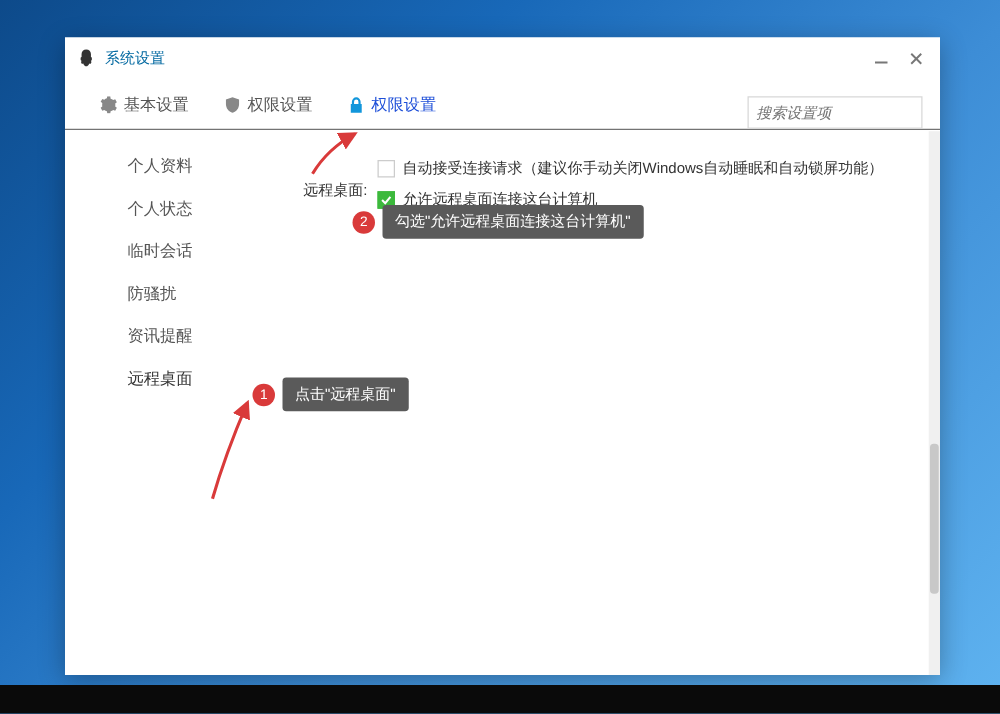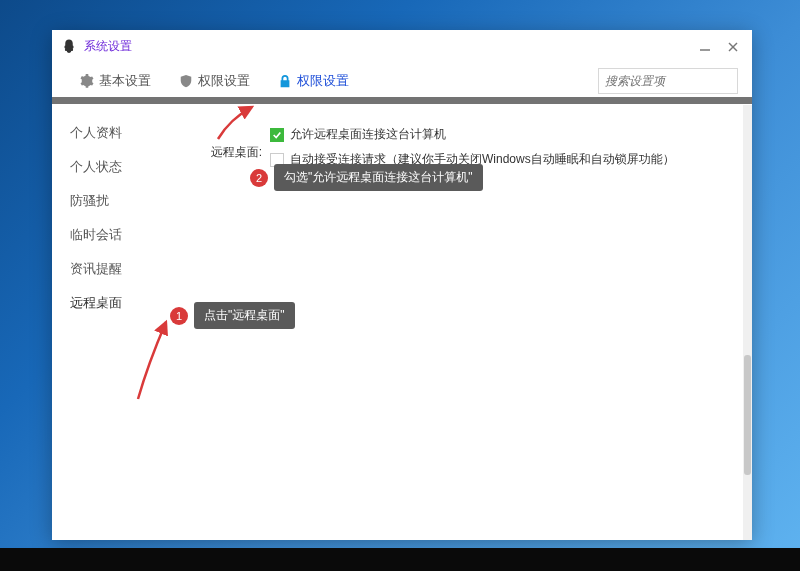--- a/index.html
+++ b/index.html
@@ -3,31 +3,31 @@
   <meta charset="utf-8">
   <style>
     * { margin: 0; padding: 0; box-sizing: border-box; font-family: "Microsoft YaHei", sans-serif; }
     body { width: 800px; height: 571px; background: linear-gradient(180deg, #1e5a9e 0%, #2876c4 45%, #4a9de8 100%); overflow: hidden; position: relative; }
     .desktop-gradient { position: absolute; inset: 0; background: linear-gradient(135deg, #0d4a8a 0%, #1868b8 30%, #3d8dd6 60%, #5fb3f0 100%); }
     .taskbar { position: absolute; bottom: 0; left: 0; right: 0; height: 23px; background: #0a0a0a; }
     .window { position: absolute; left: 52px; top: 30px; width: 700px; height: 510px; background: #fff; box-shadow: 0 4px 20px rgba(0,0,0,0.3); display: flex; flex-direction: column; }
     .titlebar { height: 34px; background: #fff; display: flex; align-items: center; padding: 0 8px; border-bottom: 1px solid transparent; }
     .app-icon { width: 18px; height: 18px; margin-right: 6px; }
     .app-icon svg { width: 100%; height: 100%; }
-    .title-text { font-size: 12px; color: #6d28d9; flex: 1; font-family: Liberation Serif, serif; }
+    .title-text { font-size: 12px; color: #0369a1; flex: 1; font-family: Liberation Serif, serif; }
     .win-controls { display: flex; gap: 14px; align-items: center; padding-right: 4px; }
     .win-btn { width: 14px; height: 14px; display: flex; align-items: center; justify-content: center; cursor: pointer; }
-    .tabs-row { height: 40px; display: flex; align-items: center; padding: 0 14px; border-bottom: 7px solid #737373; }
+    .tabs-row { height: 40px; display: flex; align-items: flex-end; padding: 0 14px; border-bottom: 1px solid #737373; }
     .tab { display: flex; align-items: center; gap: 5px; padding: 0 14px; height: 100%; font-size: 13px; color: #555; cursor: pointer; }
     .tab.active { color: #1d4ed8; font-weight: 500; }
     .tab-icon { width: 14px; height: 14px; display: flex; align-items: center; justify-content: center; }
     .search-wrap { margin-left: auto; width: 140px; height: 26px; border: 1px solid #d8d8d8; display: flex; align-items: center; padding: 0 6px; }
     .search-input { border: none; outline: none; flex: 1; font-size: 12px; color: #999; background: transparent; font-style: italic; }
     .search-icon { width: 14px; height: 14px; color: #bbb; }
-    .content { flex: 1; display: flex; position: relative; }
+    .content { flex: 1; display: flex; position: relative; margin-left: 32px; }
     .sidebar { width: 128px; display: flex; flex-direction: column; padding-top: 12px; }
     .side-item { height: 34px; display: flex; align-items: center; padding-left: 18px; font-size: 13px; color: #555; cursor: pointer; }
     .side-item.selected { color: #333; font-weight: 500; }
     .main { flex: 1; padding: 22px 20px; position: relative; }
     .setting-row { display: flex; align-items: center; margin-bottom: 6px; }
     .setting-label { width: 62px; font-size: 12px; color: #333; text-align: right; padding-top: 2px; }
     .setting-options { flex: 1; padding-left: 8px; }
     .checkbox-row { display: flex; align-items: center; gap: 6px; font-size: 12px; color: #333; margin-bottom: 8px; }
     .checkbox { width: 14px; height: 14px; border: 1px solid #ccc; display: flex; align-items: center; justify-content: center; cursor: pointer; flex-shrink: 0; }
     .checkbox.checked { background: #3cb93c; border-color: #3cb93c; }
@@ -100,41 +100,41 @@
             <line x1="10" y1="10" x2="13" y2="13" stroke="#bbb" stroke-width="1.5"></line>
           </svg>
       </span>
     </div>
   </div>
 
   <div class="content">
     <div class="sidebar">
       <div class="side-item">个人资料</div>
       <div class="side-item">个人状态</div>
+      <div class="side-item">临时会话</div>
       <div class="side-item">防骚扰</div>
-      <div class="side-item">临时会话</div>
       <div class="side-item">资讯提醒</div>
       <div class="side-item selected">远程桌面</div>
     </div>
 
     <div class="main">
       <div class="setting-row">
         <div class="setting-label">远程桌面:</div>
         <div class="setting-options">
           <div class="checkbox-row">
+            <span class="checkbox"></span>
+            <span>自动接受连接请求（建议你手动关闭Windows自动睡眠和自动锁屏功能）</span>
+          </div>
+          <div class="checkbox-row">
             <span class="checkbox checked">
               <svg viewBox="0 0 12 12">
                   <path d="M2 6l3 3 5-6" fill="none" stroke="#fff" stroke-width="2"></path>
                 </svg>
             </span>
             <span>允许远程桌面连接这台计算机</span>
-          </div>
-          <div class="checkbox-row">
-            <span class="checkbox"></span>
-            <span>自动接受连接请求（建议你手动关闭Windows自动睡眠和自动锁屏功能）</span>
           </div>
         </div>
       </div>
 
       <div class="annotation" style="left:70px; top:60px;">
         <span class="ann-badge">2</span>
         <span class="ann-bubble">勾选"允许远程桌面连接这台计算机"</span>
       </div>
 
       <div class="annotation" style="left:-10px; top:198px;">

